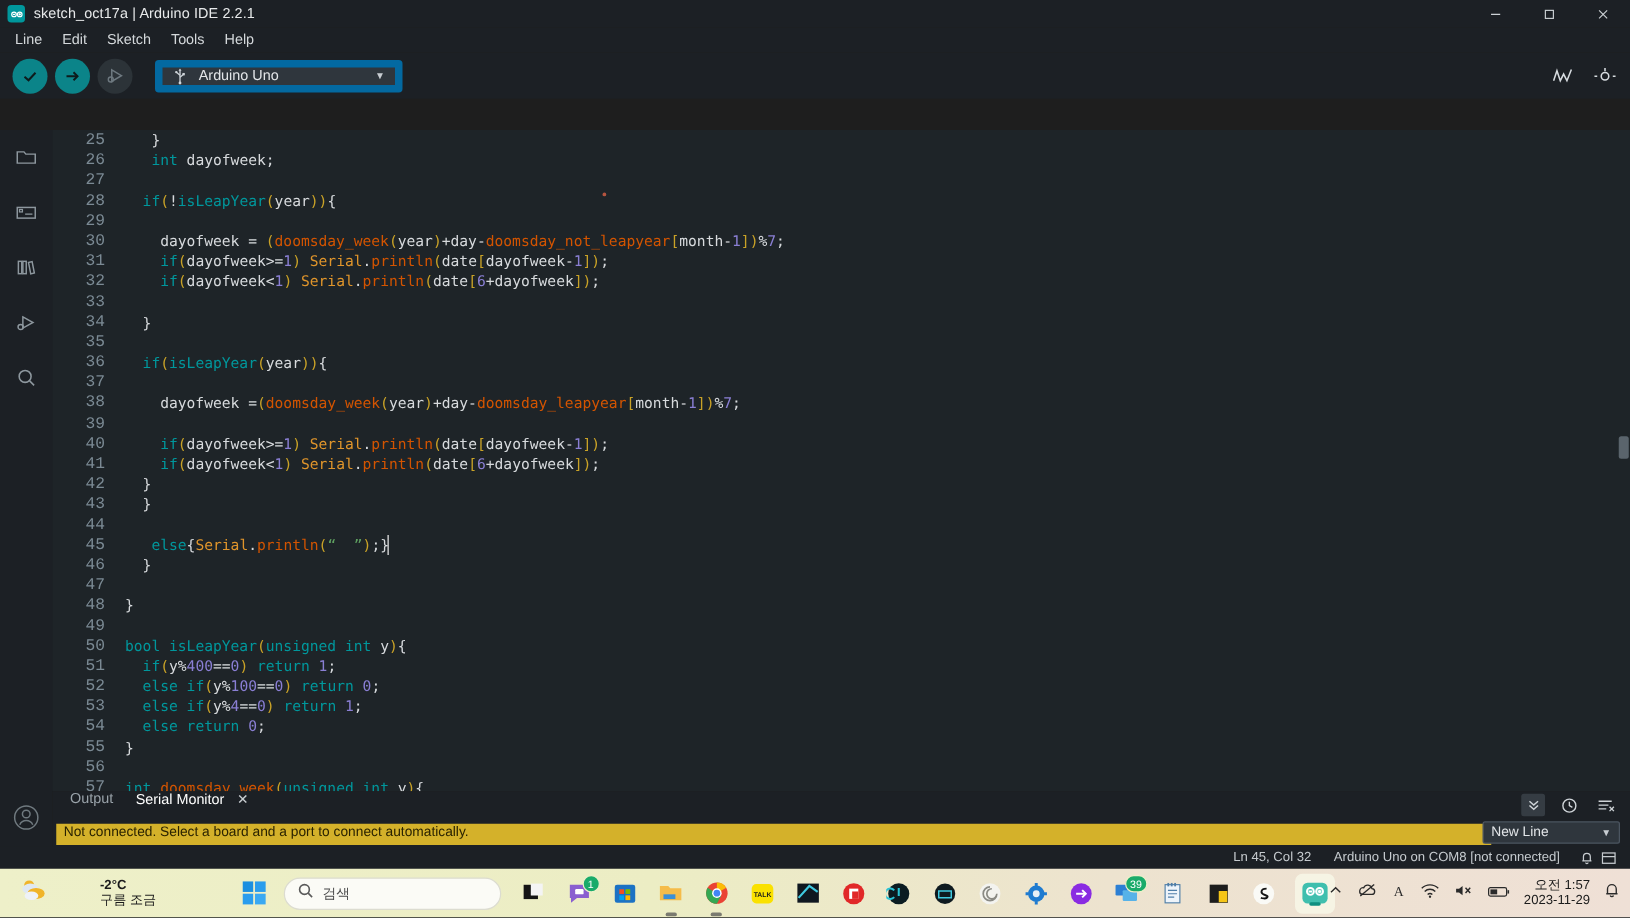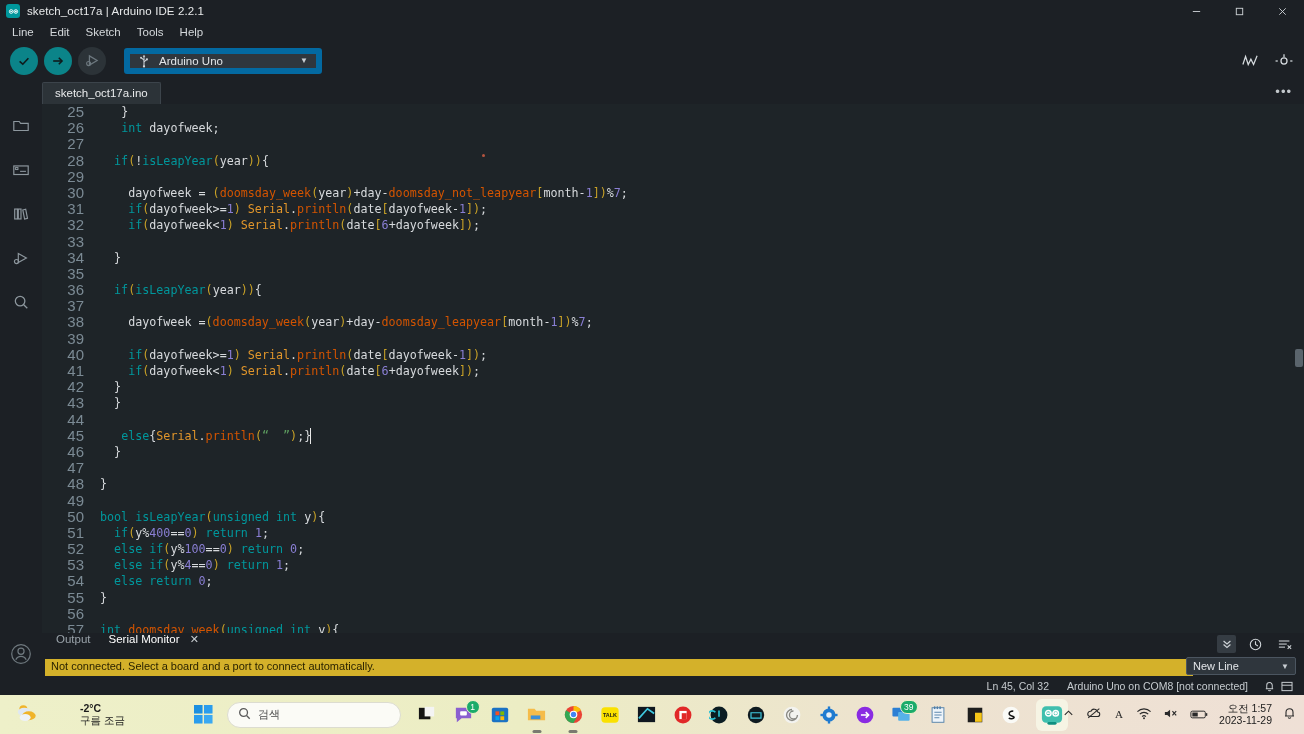--- a/index.html
+++ b/index.html
@@ -72,22 +72,22 @@
   
   .editor {
     position:absolute; left:42px; top:104px; right:0; height:529px;
     background:#1e2428; overflow:hidden;
   }
   .gutter {
     position:absolute; left:0; top:0; width:50px; height:100%;
     background:#1e2428; text-align:right;
   }
   .gline {
-    height:16.2px; line-height:16.2px; color:#7b8a94; font-size:15px;
-    font-family:Liberation Sans, sans-serif; padding-right:8px;
+    height:16.2px; line-height:16.2px; color:#7b8a94; font-size:13px;
+    font-family:Liberation Mono, monospace; padding-right:8px;
   }
   .codearea {
     position:absolute; left:50px; top:0; right:10px; height:100%;
     font-family:"DejaVu Sans Mono", monospace; font-size:11.7px;
     white-space:pre; color:#d4d4d4;
   }
   .cline { height:16.2px; line-height:16.2px; padding-left:8px; }
 
   
   .t-key   { color:#00979c; }     
@@ -273,24 +273,20 @@
         <svg width="20" height="16" viewBox="0 0 22 18">
           <circle cx="11" cy="9" r="3.4" fill="none" stroke="#d6dbdf" stroke-width="1.4"></circle>
           <line x1="11" y1="1.5" x2="11" y2="4.4" stroke="#d6dbdf" stroke-width="1.4"></line>
           <line x1="1.5" y1="9" x2="4" y2="9" stroke="#d6dbdf" stroke-width="1.4"></line>
           <line x1="18" y1="9" x2="20.5" y2="9" stroke="#d6dbdf" stroke-width="1.4"></line>
         </svg>
       </div>
     </div>
   </div>
 
-  <div class="tabbar">
-    <div class="tab">sketch_oct17a.ino</div>
-    <div class="tabdots">•••</div>
-  </div>
 
   <div class="sidebar">
     <div class="sb-item">
       <svg width="18" height="18" viewBox="0 0 20 20">
           <path d="M2 5h6l1.6 2H18v8H2z" fill="none" stroke="#8d979e" stroke-width="1.3"></path>
         </svg>
     </div>
     <div class="sb-item">
       <svg width="18" height="18" viewBox="0 0 20 20">
         <rect x="2" y="5.5" width="16" height="9.5" fill="none" stroke="#8d979e" stroke-width="1.3"></rect>

